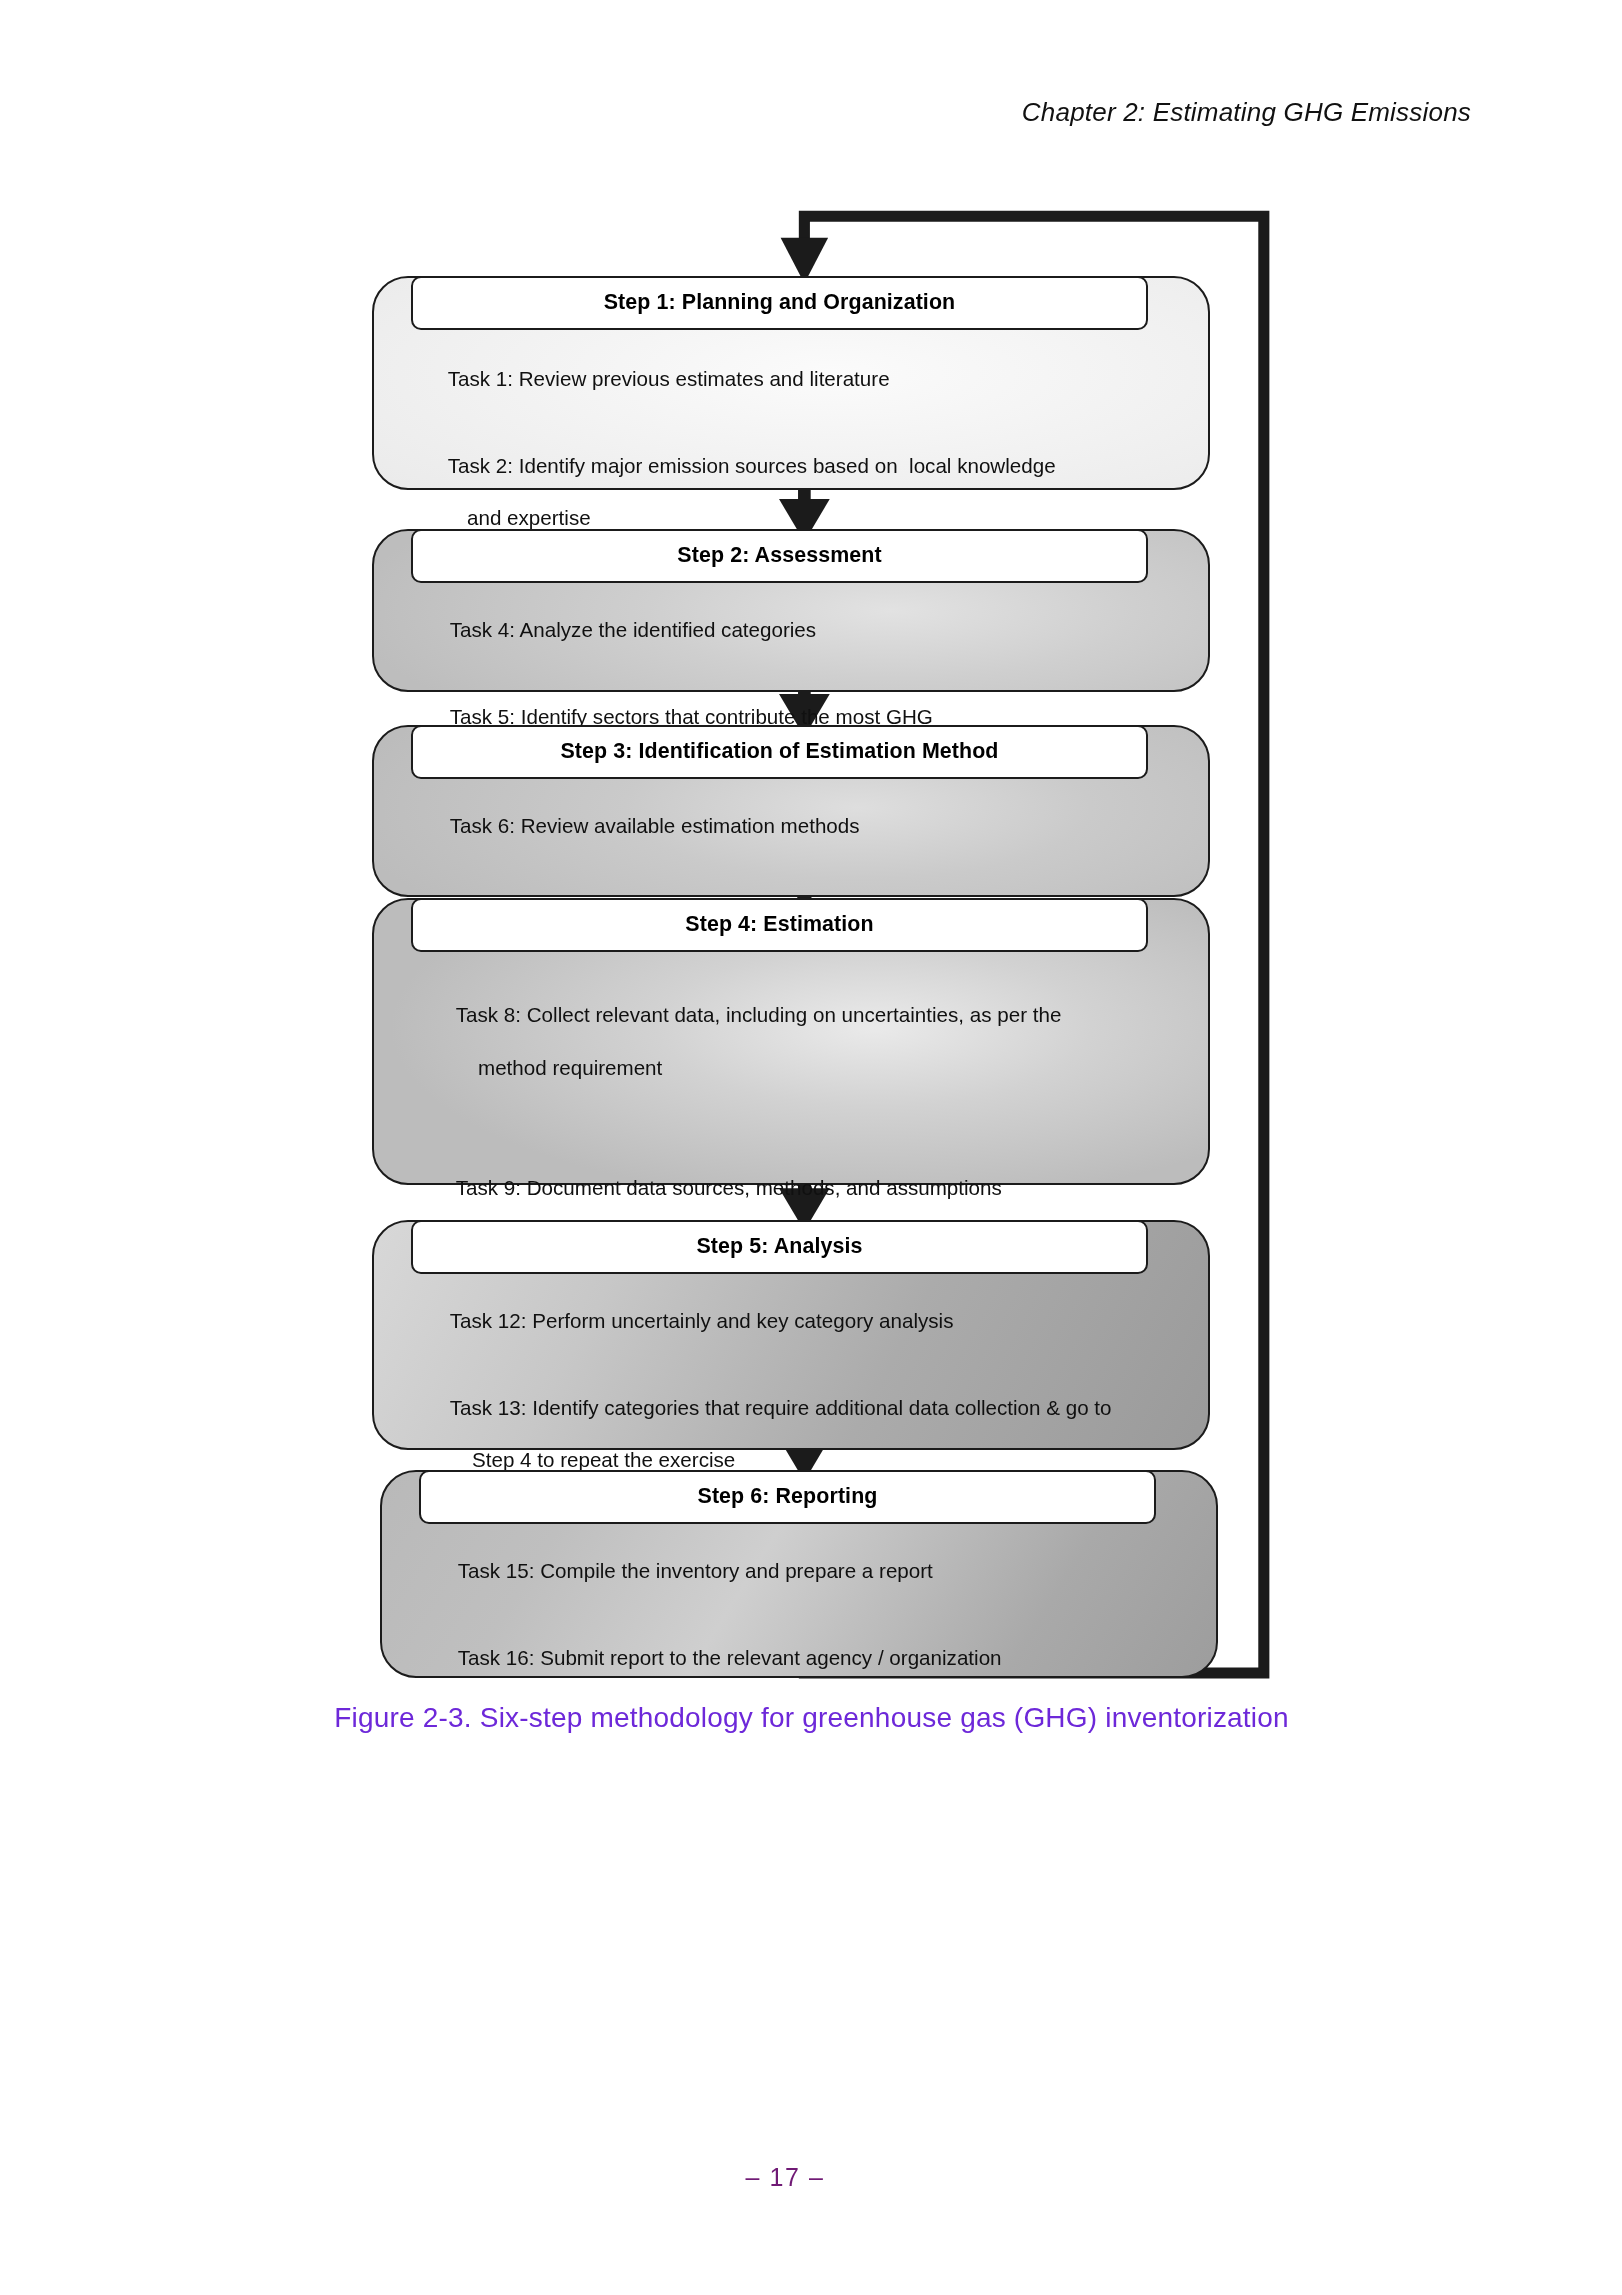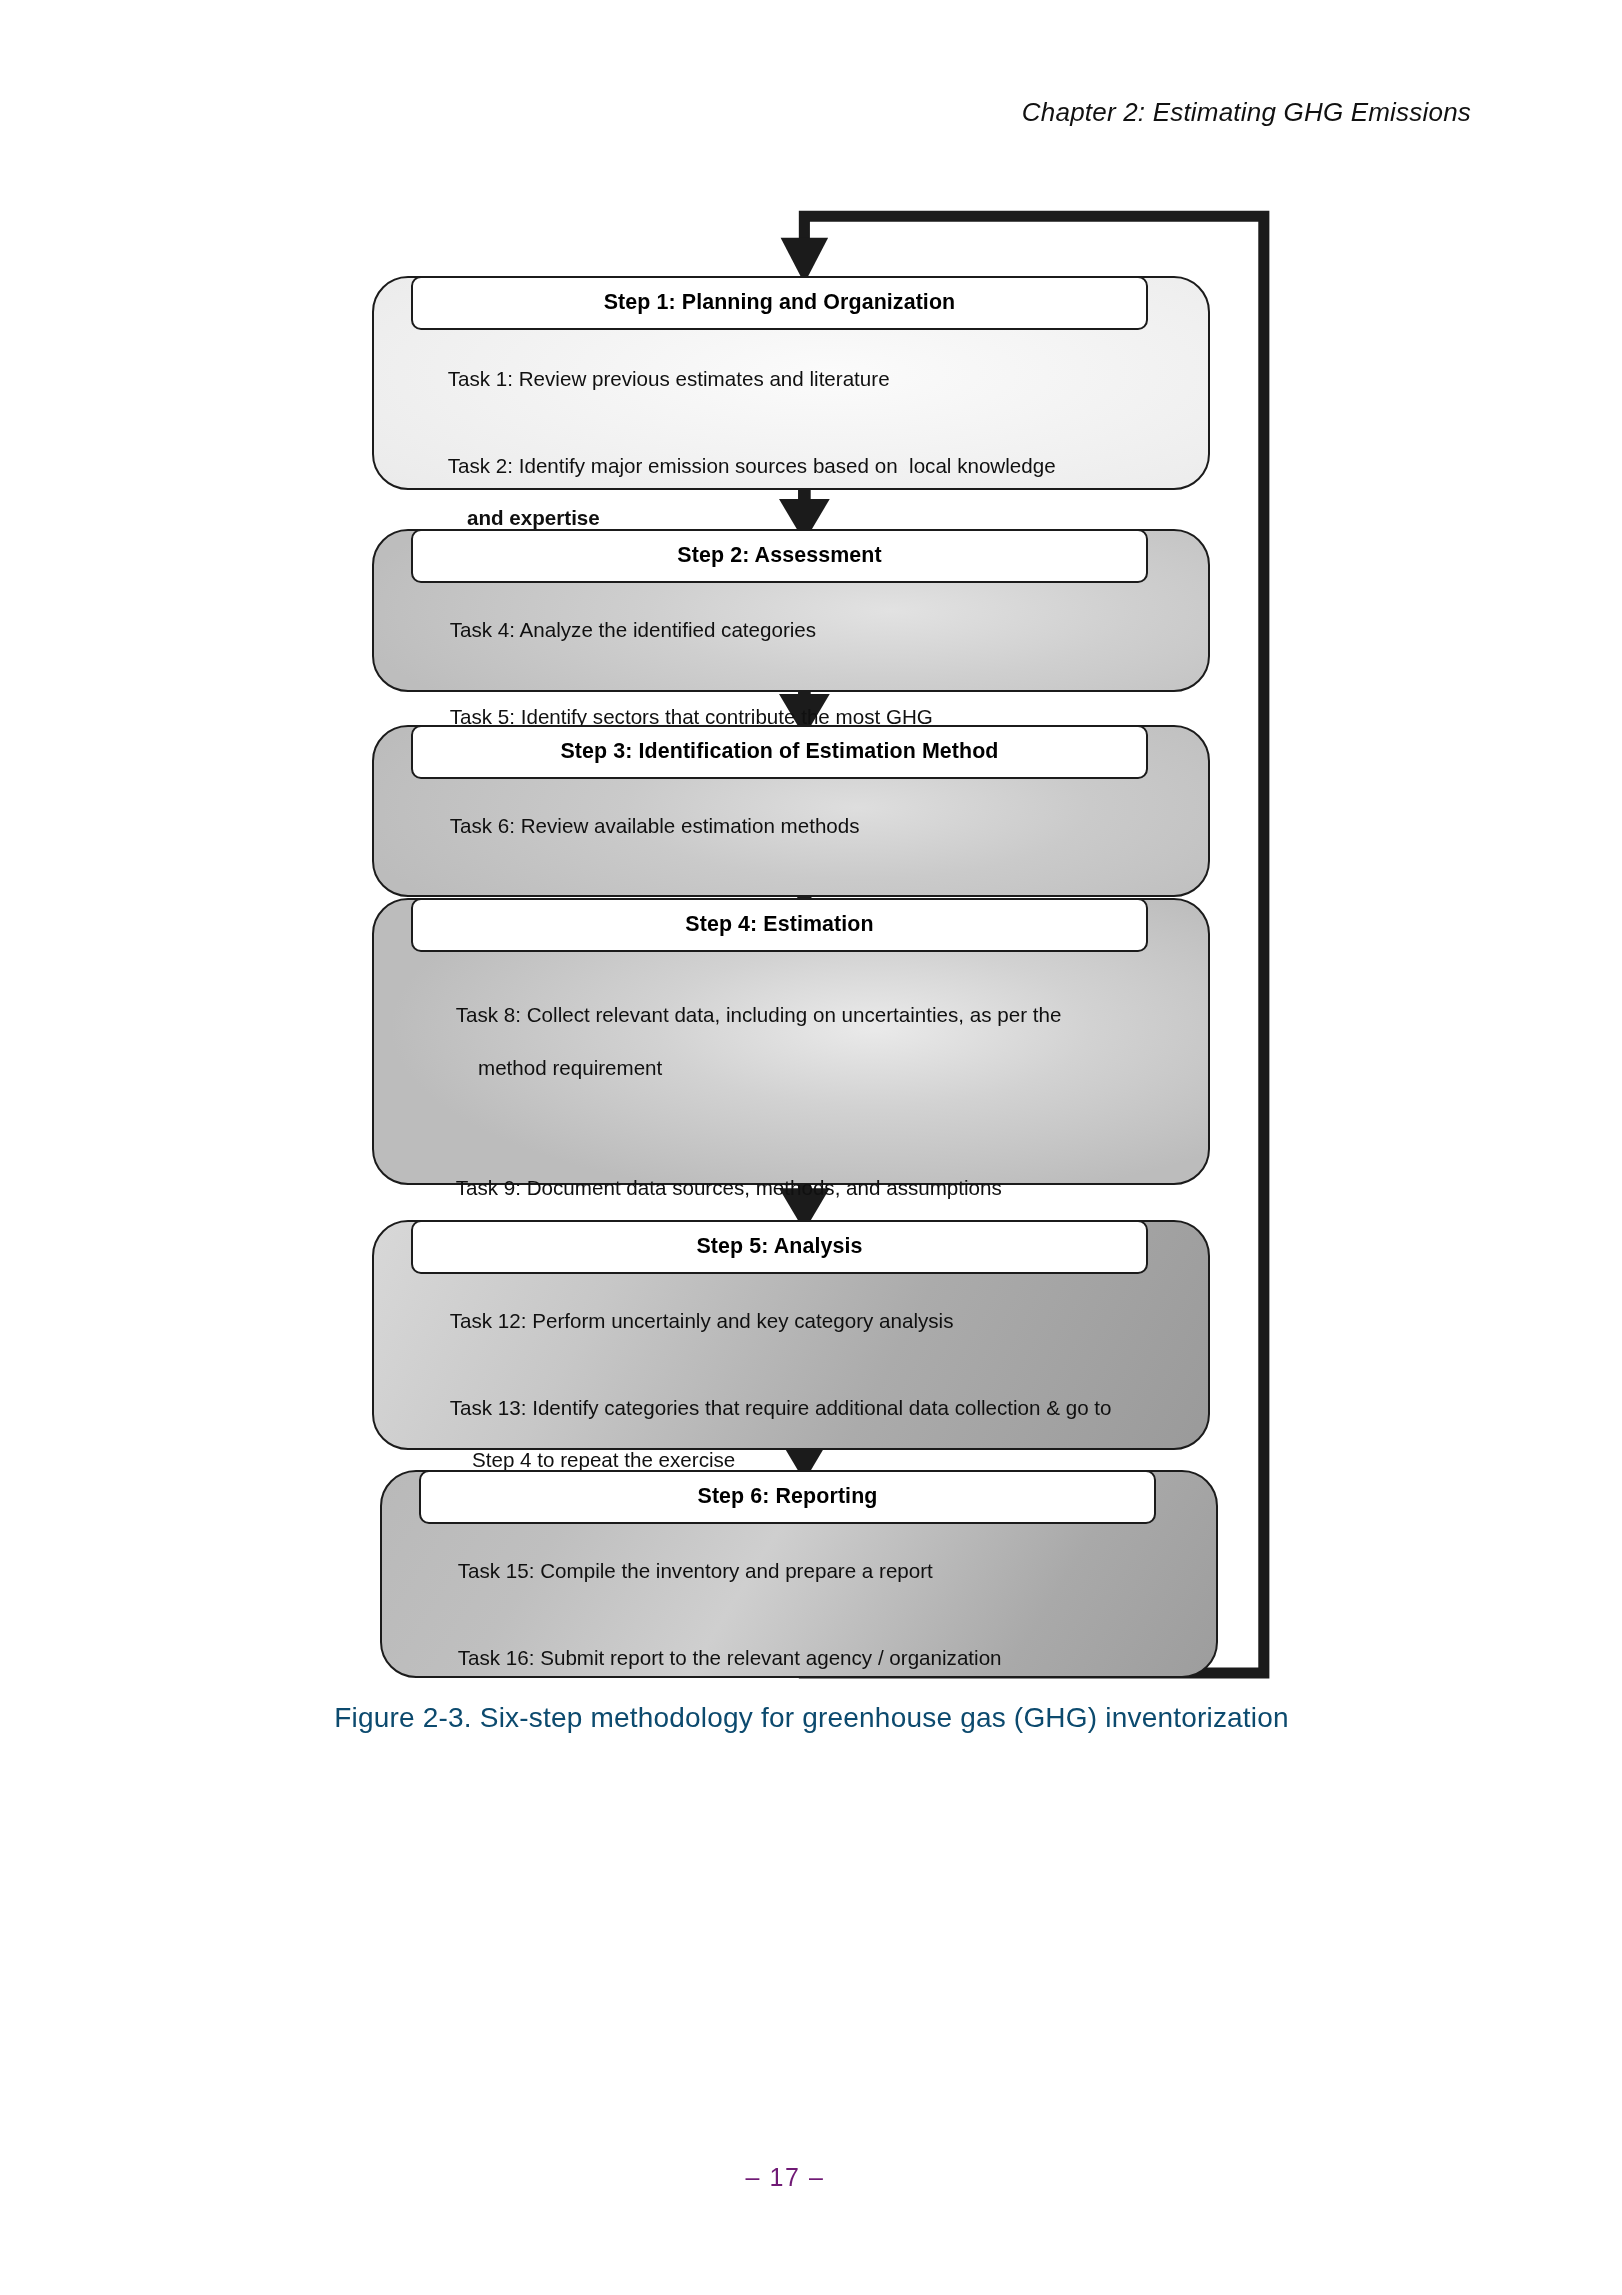--- a/index.html
+++ b/index.html
@@ -135,34 +135,34 @@
     line-height: 1.28;
     color: #101010;
     margin-bottom: 7.1px;
     white-space: pre-wrap;
   }
   .task-line.spaced { margin-bottom: 14.3px; }
   .task-line .cont {
     display: block;
     padding-left: 67px;
   }
-  .step-box.s1 .task-line .cont { padding-left: 65px; font-weight: bold; }
+  .step-box.s1 .task-line .cont { padding-left: 65px; }
   .step-box.s4 .task-line .cont { padding-left: 68px; }
   .step-box.s5 .task-line .cont { padding-left: 68px; }
 
   
   .figure-caption {
     position: absolute;
     top: 1702px;
     left: 0;
     width: 1623px;
     text-align: center;
     font-size: 28px;
     letter-spacing: 0.2px;
-    color: #0c4a6e;
+    color: #6d28d9;
   }
 
   
   .page-number {
     position: absolute;
     top: 2163px;
     left: 0;
     width: 1570px;
     text-align: center;
     font-size: 25px;

